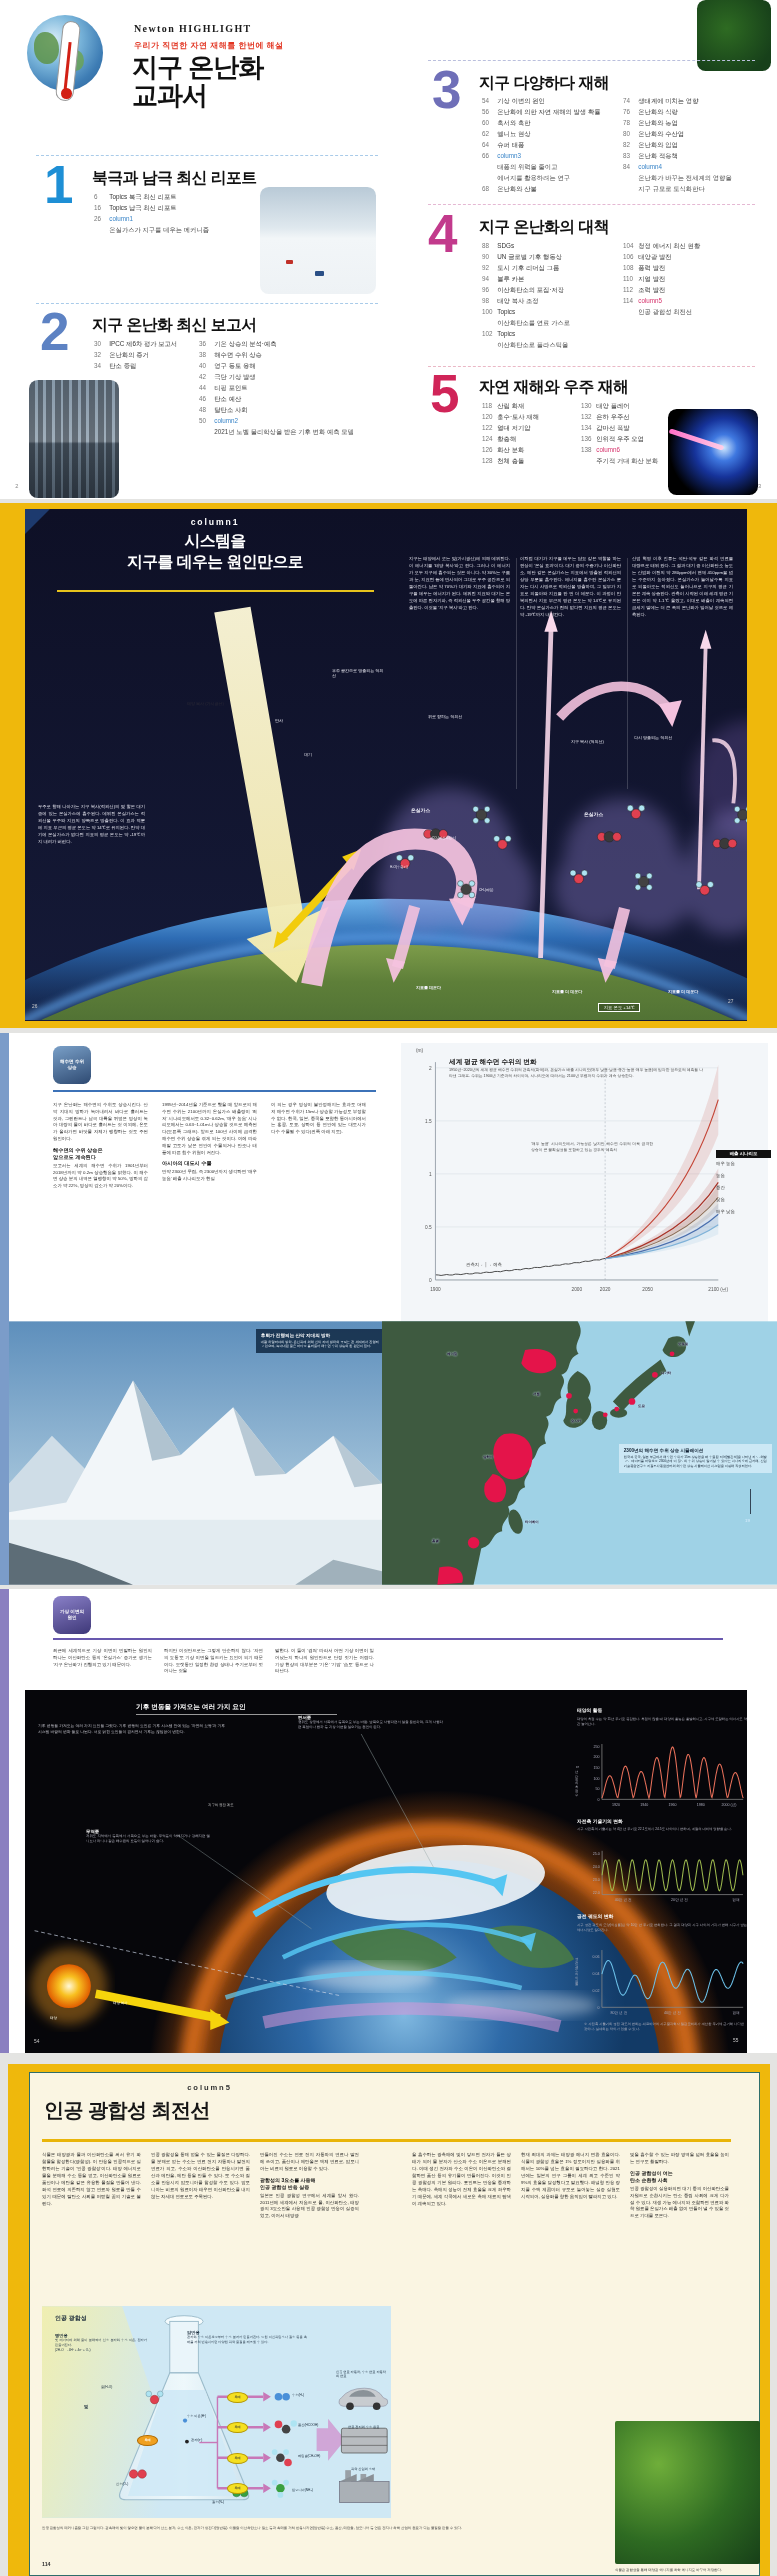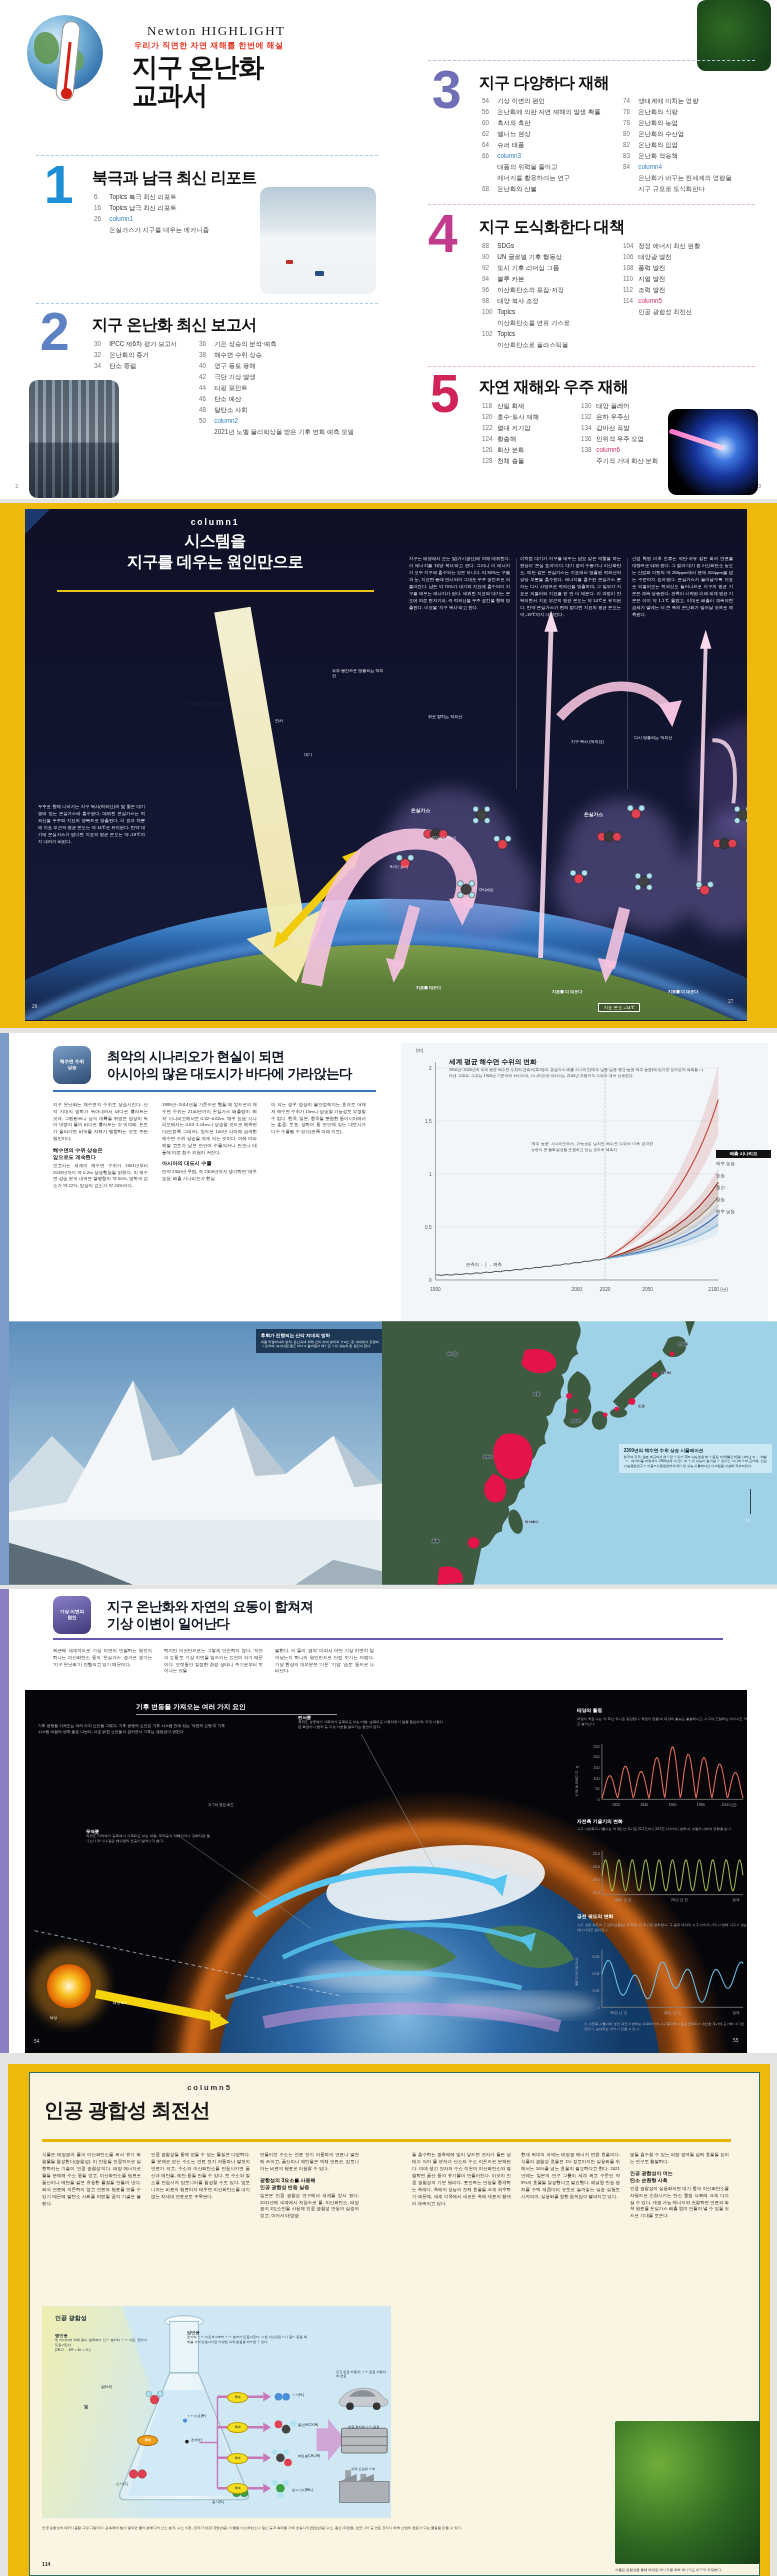--- a/index.html
+++ b/index.html
@@ -1,20 +1,20 @@
 <!DOCTYPE html>
 <html><head>
 <meta charset="utf-8">
 <style>
   html,body{margin:0;padding:0;background:#e4e4e2;font-family:"Liberation Sans",sans-serif;}
   .canvas{position:relative;width:777px;height:2576px;background:#e4e4e2;overflow:hidden;}
   .abs{position:absolute;}
   
   .toc-bg{left:0;top:0;width:777px;height:499px;background:#fff;}
-  .brand{font-family:"Liberation Serif",serif;font-weight:normal;font-size:13px;letter-spacing:1.4px;color:#1a1a1a;margin-left:13px;}
+  .brand{font-family:"Liberation Serif",serif;font-weight:bold;font-size:10px;letter-spacing:1.4px;color:#1a1a1a;}
   .tagline{font-size:8px;font-weight:bold;color:#e23522;letter-spacing:0.5px;}
   .big-title{font-size:26px;font-weight:800;color:#111;line-height:1.08;letter-spacing:-1px;}
   .dash{border-top:1.9px dashed #a9cbe9;height:0;}
   .dash.p3{border-color:#babfdd}.dash.p4{border-color:#e5b8d3}.dash.p5{border-color:#eab8c6}
   .sec-num{font-size:53px;font-weight:800;line-height:.85;}
   .s1 .sec-num{color:#1e8fd5}.s2 .sec-num{color:#5d82c3}.s3 .sec-num{color:#6f6fb8}
   .s4 .sec-num{color:#c23a8c}.s5 .sec-num{color:#d02458}
   .sec-title{font-size:15.8px;font-weight:800;color:#111;letter-spacing:-0.5px;}
   .ti{display:flex;font-size:6.3px;line-height:1.75;color:#333;}
   .ti .pg{width:15.3px;color:#777;flex:none;}
@@ -277,21 +277,21 @@
         <div class="ti sub">
           <span class="pg"></span>
           <span class="lb">지구 규모로 도식화한다</span>
         </div>
       </div>
   </div>
 
   <div class="abs dash p4" style="left:428px;top:204px;width:327px;"></div>
   <div class="s4">
     <div class="abs sec-num s4" style="left:428px;top:211px;">4</div>
-    <div class="abs sec-title" style="left:479px;top:217px;">지구 도식화한다 대책</div>
+    <div class="abs sec-title" style="left:479px;top:217px;">지구 온난화의 대책</div>
     <div class="abs" style="left:482px;top:240px;width:138px;">
 
     <div class="ti">
           <span class="pg">88</span>
           <span class="lb">SDGs</span>
         </div>
         <div class="ti">
           <span class="pg">90</span>
           <span class="lb">UN 글로벌 기후 행동상</span>
         </div>
@@ -569,24 +569,20 @@
   <div class="abs tempbox" style="left:598px;top:1003px;">지표 온도 +14℃</div>
   <div class="abs wpg" style="left:32px;top:1004px;">26</div>
   <div class="abs wpg" style="left:728px;top:999px;">27</div>
 
   <div class="abs" style="left:0;top:1033px;width:777px;height:552px;background:#fff;"></div>
   <div class="abs sidestrip-b" style="left:0;top:1033px;width:8.6px;height:552px;"></div>
   <div class="abs tagicon tag-sea" style="left:53px;top:1046px;">
     <span>해수면 수위</span>
     <span>상승</span>
   </div>
-  <div class="abs headline" style="left:107px;top:1048px;width:286px;">
-    <div>최악의 시나리오가 현실이 되면</div>
-    <div>아시아의 많은 대도시가 바다에 가라앉는다</div>
-  </div>
   <div class="abs rule-b" style="left:53px;top:1090px;width:323px;"></div>
   <div class="abs" style="left:53px;top:1102px;width:95px;">
     <div class="bcol">지구 온난화는 해수면의 수위도 상승시킨다. 산악 지대의 빙하가 녹아내려서 바다로 흘러드는 것과, 그린란드나 남극 대륙을 뒤덮은 빙상이 녹아 대량의 물이 바다로 흘러드는 것 이외에, 온도가 올라가면 바닷물 자체가 팽창하는 것도 주된 원인이다.</div>
     <div class="bsub">
       <div>해수면의 수위 상승은</div>
         <div>앞으로도 계속된다</div>
     </div>
     <div class="bcol">보고서는 세계의 해수면 수위가 1901년부터 2018년까지 약 0.2m 상승했음을 밝혔다. 이 해수면 상승 분의 내역은 열팽창이 약 50%, 빙하의 감소가 약 22%, 빙상의 감소가 약 20%이다.</div>
   </div>
   <div class="abs" style="left:162px;top:1102px;width:95px;">
@@ -707,24 +703,20 @@
     <div class="b">한국과 중국, 일본 부근에서 해수면 수위가 15m 상승했을 때 수몰될 지역(빨간색)을 나타낸 지도. 해발 고도 데이터를 바탕으로 2300년에 이 정도의 수위 상승이 일어날 수 있다는 시나리오에 근거해, 산업기술종합연구소 지질조사종합센터의 해수면 상승 시뮬레이션 시스템을 이용해 작성되었다.</div>
   </div>
   <div class="abs" style="left:750px;top:1489px;width:1px;height:25px;background:#345;"></div>
   <div class="abs" style="left:745px;top:1518px;font-size:4.4px;color:#def;">19</div>
 
   <div class="abs" style="left:0;top:1589px;width:777px;height:464px;background:#fff;"></div>
   <div class="abs sidestrip-p" style="left:0;top:1589px;width:8.6px;height:464px;"></div>
   <div class="abs tagicon tag-wx" style="left:53px;top:1596px;">
     <span>기상 이변의</span>
     <span>원인</span>
-  </div>
-  <div class="abs headline" style="left:107px;top:1598px;width:306px;">
-    <div>지구 온난화와 자연의 요동이 합쳐져</div>
-    <div>기상 이변이 일어난다</div>
   </div>
   <div class="abs rule-p" style="left:53px;top:1638px;width:670px;"></div>
   <div class="abs bcol" style="left:53px;top:1648px;width:99px;">최근에 세계적으로 기상 이변이 빈발하는 원인의 하나는 이산화탄소 등의 '온실가스' 증가로 생기는 '지구 온난화'가 진행되고 있기 때문이다.</div>
   <div class="abs bcol" style="left:164px;top:1648px;width:99px;">하지만 이것만으로는 그렇게 단순하지 않다. '자연의 요동'도 기상 이변을 일으키는 요인이 되기 때문이다. 오랫동안 일정한 환경 상태나 주기로부터 벗어나는 것을</div>
   <div class="abs bcol" style="left:275px;top:1648px;width:99px;">말한다. 이 둘이 '겹쳐' 따라서 어떤 기상 이변이 일어났는지 하나의 원인만으로 단정 짓기는 어렵다. 기상 현상의 대부분은 '기온' '기압' '습도' 등으로 나타난다.</div>
 
   <div class="abs" style="left:25px;top:1690px;width:722px;height:363px;background:#06060a;"></div>
   <svg class="abs" style="left:25px;top:1690px;" width="722" height="363" viewBox="0 0 756 380">
     <defs>
       <radialGradient id="eGlow">

